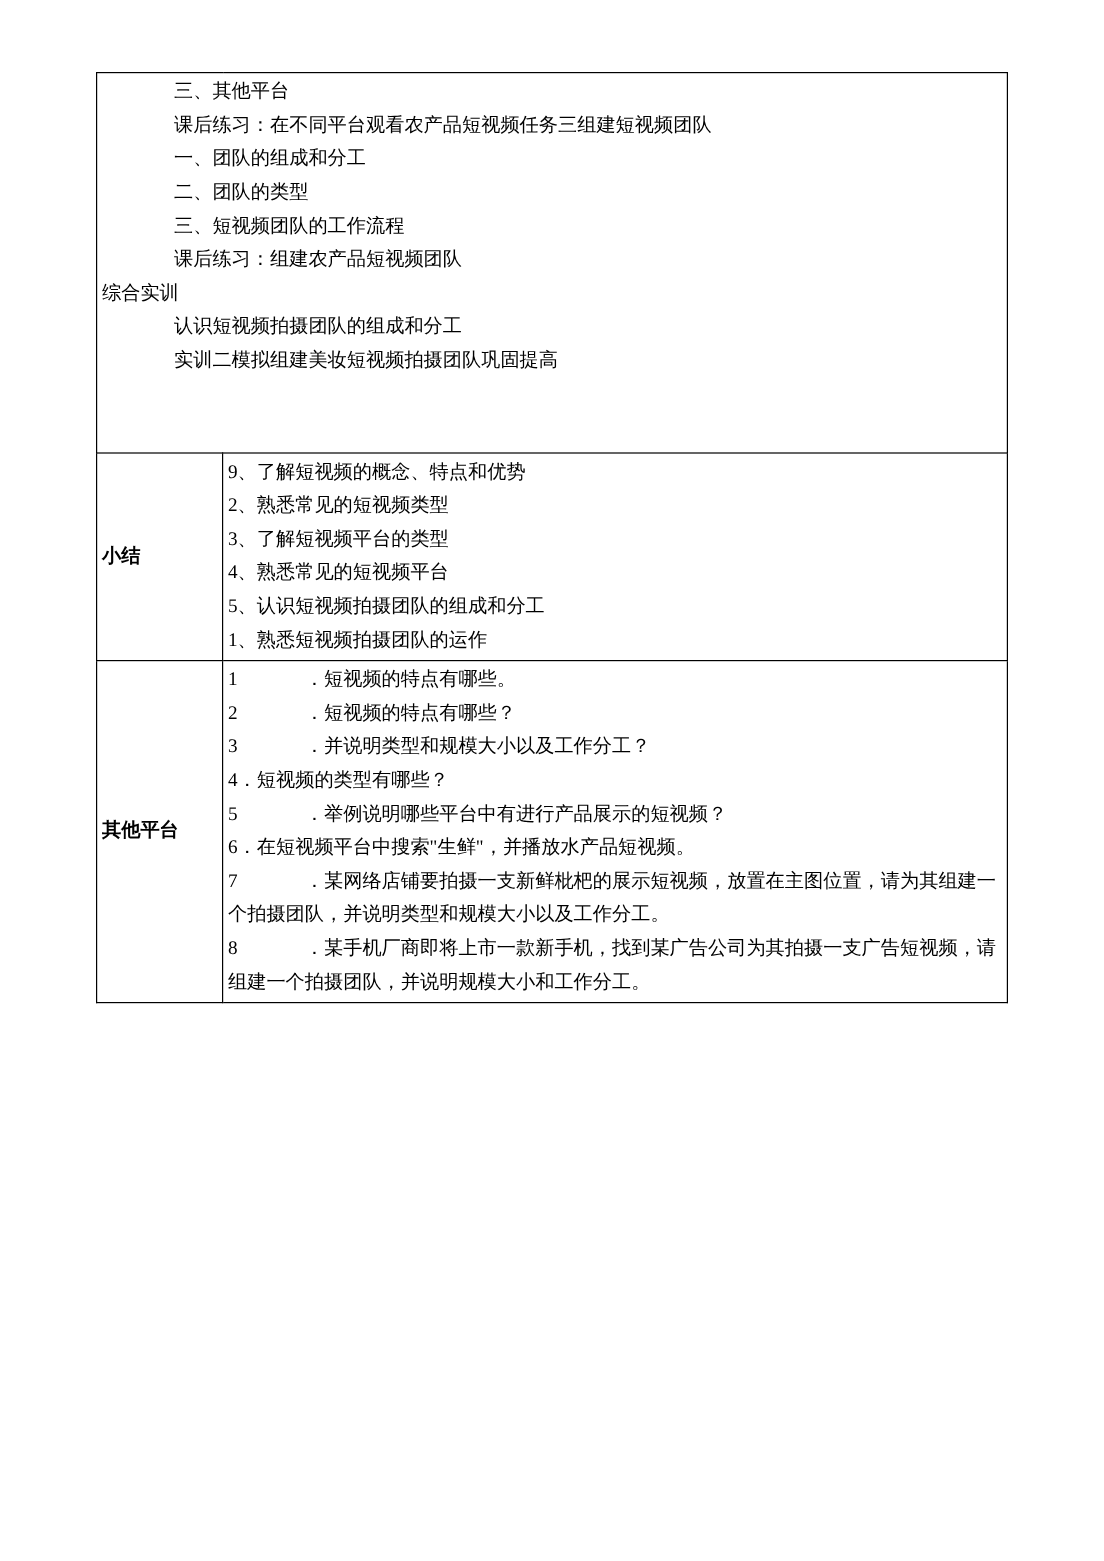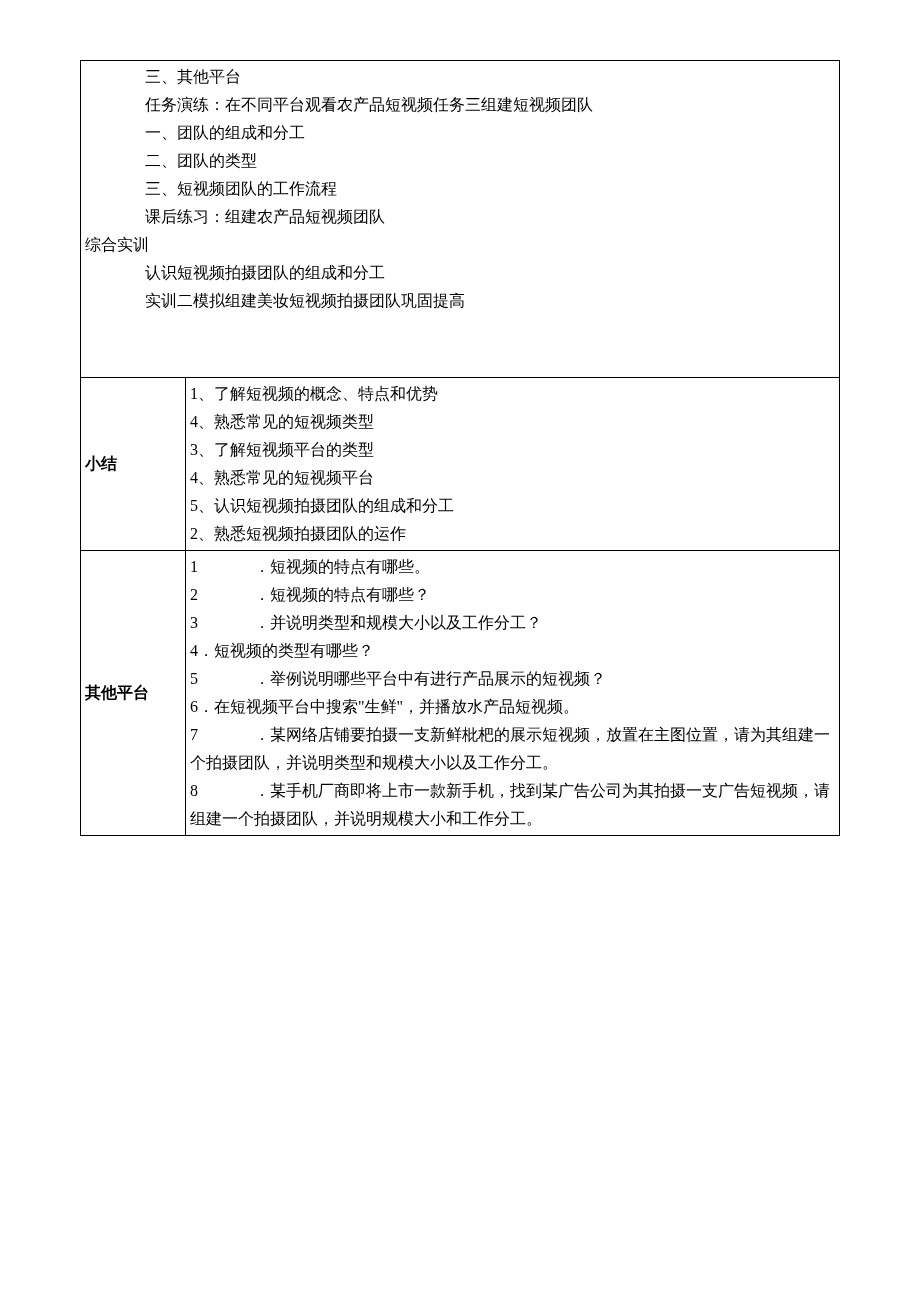--- a/index.html
+++ b/index.html
@@ -40,42 +40,42 @@
 </head>
 <body>
 
 <div class="page">
   <table class="outer">
     <tbody>
         <tr>
       <td colspan="2">
         <div id="top-lines">
               <div class="content-line indent1">三、其他平台</div>
-              <div class="content-line indent1">任务演练：在不同平台观看农产品短视频任务三组建短视频团队</div>
+              <div class="content-line indent1">课后练习：在不同平台观看农产品短视频任务三组建短视频团队</div>
               <div class="content-line indent1">一、团队的组成和分工</div>
               <div class="content-line indent1">二、团队的类型</div>
               <div class="content-line indent1">三、短视频团队的工作流程</div>
               <div class="content-line indent1">课后练习：组建农产品短视频团队</div>
               <div class="content-line noindent">综合实训</div>
               <div class="content-line indent1">认识短视频拍摄团队的组成和分工</div>
               <div class="content-line indent1">实训二模拟组建美妆短视频拍摄团队巩固提高</div>
             </div>
         <div class="gap-after"></div>
       </td>
     </tr>
     <tr>
       <td class="label-cell">小结</td>
       <td>
         <div id="summary-items">
-              <div class="content-line">1、了解短视频的概念、特点和优势</div>
-              <div class="content-line">4、熟悉常见的短视频类型</div>
+              <div class="content-line">9、了解短视频的概念、特点和优势</div>
+              <div class="content-line">2、熟悉常见的短视频类型</div>
               <div class="content-line">3、了解短视频平台的类型</div>
               <div class="content-line">4、熟悉常见的短视频平台</div>
               <div class="content-line">5、认识短视频拍摄团队的组成和分工</div>
-              <div class="content-line">2、熟悉短视频拍摄团队的运作</div>
+              <div class="content-line">1、熟悉短视频拍摄团队的运作</div>
             </div>
       </td>
     </tr>
     <tr>
       <td class="label-cell">其他平台</td>
       <td>
         <div id="exercise-items">
               <div class="content-line"><span>1</span><span class="num-gap"></span><span>．短视频的特点有哪些。</span></div>
               <div class="content-line"><span>2</span><span class="num-gap"></span><span>．短视频的特点有哪些？</span></div>
               <div class="content-line"><span>3</span><span class="num-gap"></span><span>．并说明类型和规模大小以及工作分工？</span></div>

